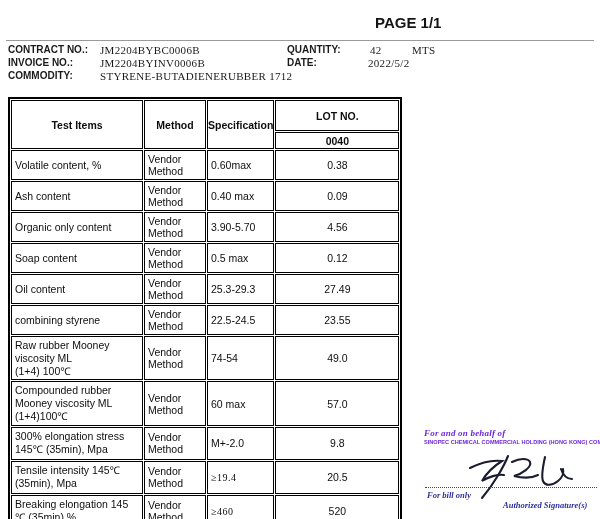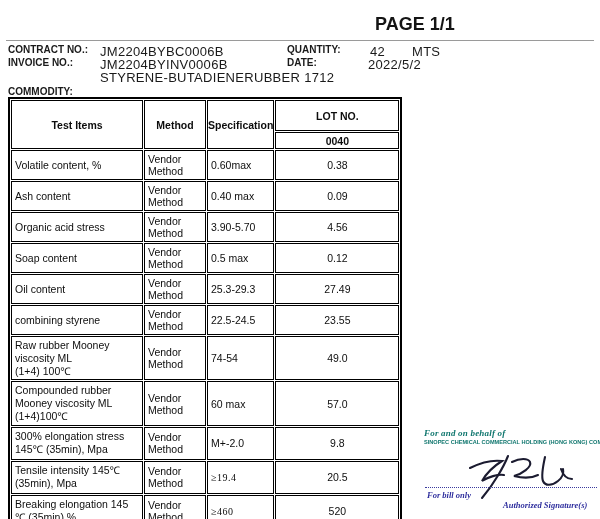--- a/index.html
+++ b/index.html
@@ -17,40 +17,40 @@
     position: absolute;
     left: 89px; top: 14px;
     font-size: 13px;
     font-weight: 700;
     letter-spacing: 0.4px;
     color: #141414;
   }
   .page-no {
     position: absolute;
     left: 375px; top: 14px;
-    font-size: 18px;
+    font-size: 15px;
     font-weight: 700;
     color: #141414;
   }
   .header-rule {
     position: absolute;
     left: 6px; right: 6px; top: 40px;
     border-top: 1px solid #9a9a9a;
   }
   .info-label {
     position: absolute;
     font-size: 10px;
     font-weight: 700;
     color: #1a1a1a;
     white-space: nowrap;
   }
   .info-value {
     position: absolute;
-    font-family: Liberation Sans, sans-serif;
-    font-size: 13px;
+    font-family: Liberation Serif, serif;
+    font-size: 11px;
     color: #1a1a1a;
     white-space: nowrap;
     letter-spacing: 0.3px;
   }
   table.coa {
     position: absolute;
     left: 8px; top: 97px;
     border-collapse: separate;
     border-spacing: 1px;
     border: 2px solid #000;
@@ -148,21 +148,21 @@
 
 <div class="page">
 
   <div class="page-no">PAGE 1/1</div>
   <div class="header-rule"></div>
 
   <div class="info-label" style="left:8px; top:44px;">CONTRACT NO.:</div>
   <div class="info-value" style="left:100px; top:44px;">JM2204BYBC0006B</div>
   <div class="info-label" style="left:8px; top:57px;">INVOICE NO.:</div>
   <div class="info-value" style="left:100px; top:57px;">JM2204BYINV0006B</div>
-  <div class="info-label" style="left:8px; top:70px;margin-top:16px;">COMMODITY:</div>
+  <div class="info-label" style="left:8px; top:70px;">COMMODITY:</div>
   <div class="info-value" style="left:100px; top:70px;">STYRENE-BUTADIENERUBBER 1712</div>
 
   <div class="info-label" style="left:287px; top:44px;">QUANTITY:</div>
   <div class="info-value" style="left:370px; top:44px;">42</div>
   <div class="info-value" style="left:412px; top:44px;">MTS</div>
   <div class="info-label" style="left:287px; top:57px;">DATE:</div>
   <div class="info-value" style="left:368px; top:57px;">2022/5/2</div>
 
   <table class="coa">
     <thead>
@@ -183,21 +183,21 @@
           <td class="spec-cell">0.60max</td>
           <td class="value-cell">0.38</td>
         </tr>
         <tr style="height: 29px;">
           <td class="item-cell">Ash content</td>
           <td class="method-cell">Vendor Method</td>
           <td class="spec-cell">0.40 max</td>
           <td class="value-cell">0.09</td>
         </tr>
         <tr style="height: 29px;">
-          <td class="item-cell">Organic acid stress</td>
+          <td class="item-cell">Organic only content</td>
           <td class="method-cell">Vendor Method</td>
           <td class="spec-cell">3.90-5.70</td>
           <td class="value-cell">4.56</td>
         </tr>
         <tr style="height: 29px;">
           <td class="item-cell">Soap content</td>
           <td class="method-cell">Vendor Method</td>
           <td class="spec-cell">0.5 max</td>
           <td class="value-cell">0.12</td>
         </tr>
@@ -246,21 +246,21 @@
         <tr style="height: 33px;">
           <td class="item-cell">Breaking elongation 145
 ℃ (35min),%</td>
           <td class="method-cell">Vendor Method</td>
           <td class="spec-cell cn-spec">≥460</td>
           <td class="value-cell">520</td>
         </tr>
       </tbody>
   </table>
 
-  <div class="sig-block" style="color: #0f766e;">
+  <div class="sig-block" style="color: #6d28d9;">
     <div class="behalf-line">For and on behalf of</div>
     <div class="company-en">SINOPEC CHEMICAL COMMERCIAL HOLDING (HONG KONG) COMPANY LIMITED</div>
   </div>
 
   <svg class="sig-svg" viewBox="0 0 140 52">
     <g fill="none" stroke="#1b1b30" stroke-width="2.1" stroke-linecap="round">
       <path d="M22,20 C34,14 46,12 54,13 C46,18 38,26 34,33 C40,29 50,26 56,27"></path>
       <path d="M60,8 C56,18 46,36 34,50"></path>
       <path d="M64,14 C72,10 80,10 82,14 C84,19 74,26 66,28 C74,30 84,30 90,27"></path>
       <path d="M97,9 C95,18 93,28 95,33 C97,38 104,38 110,33 C114,30 116,25 115,21"></path>

